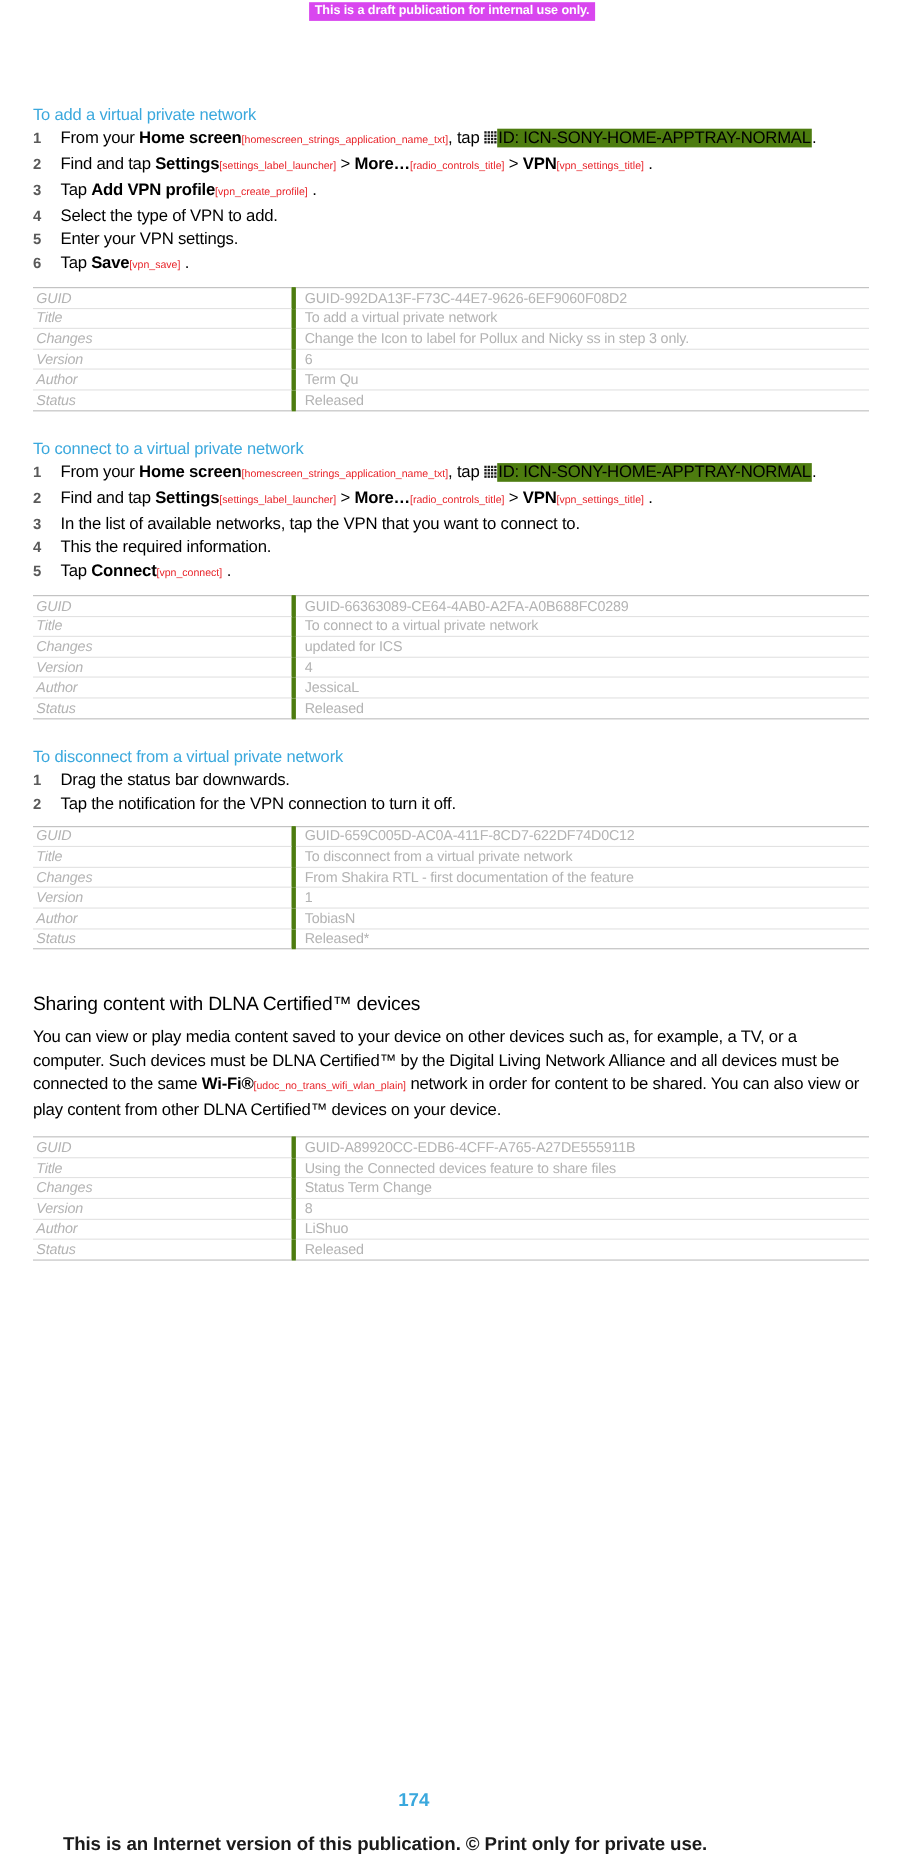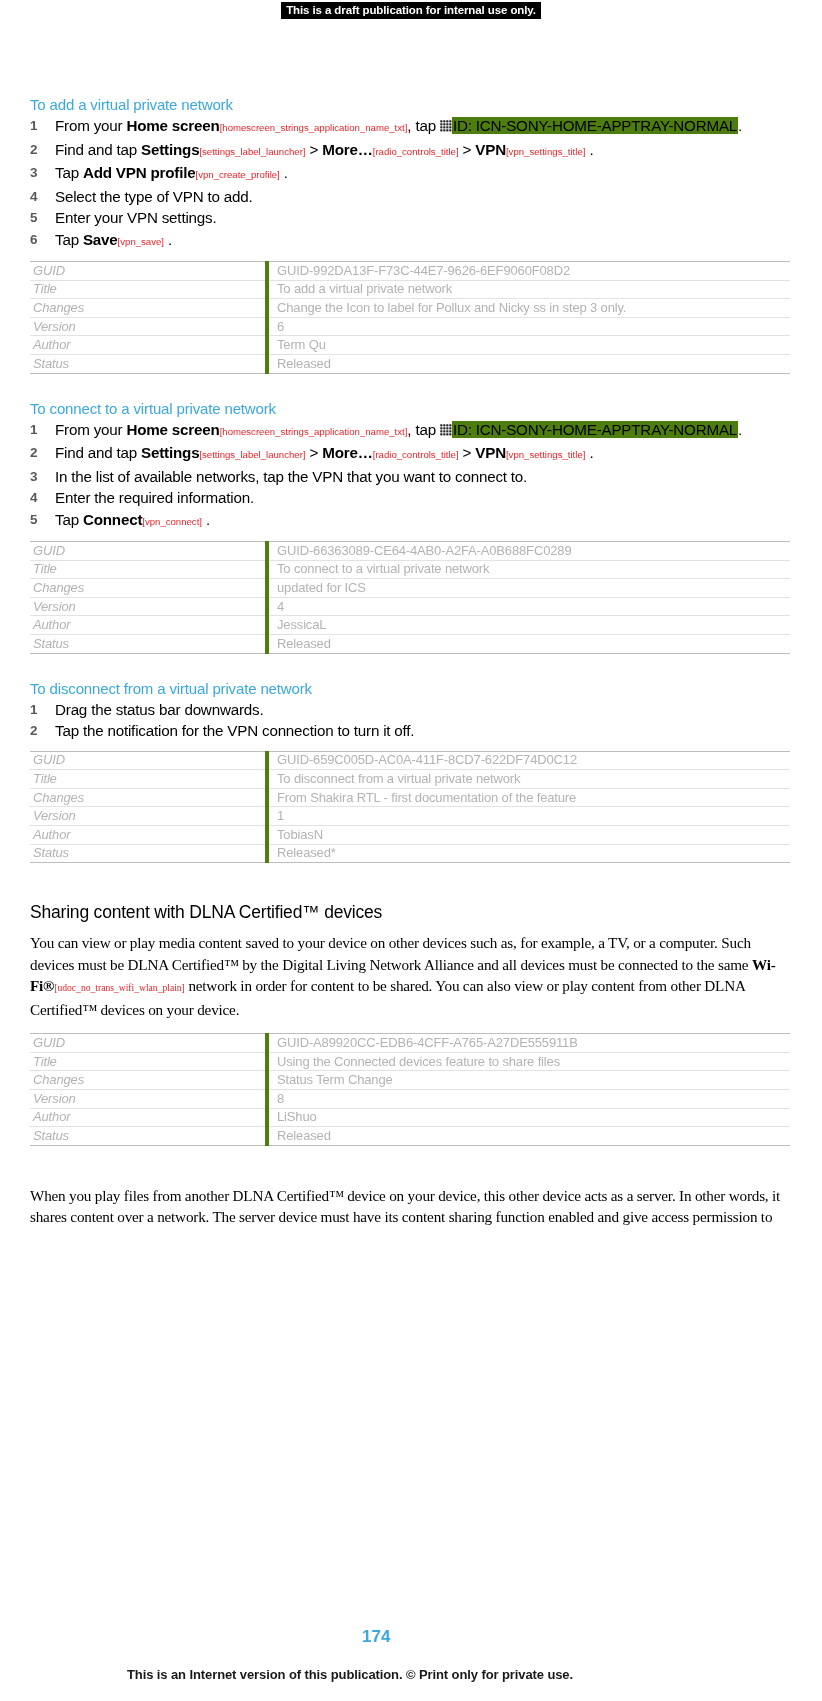--- a/index.html
+++ b/index.html
@@ -25,21 +25,21 @@
   
   .draft-banner-wrap {
     position: absolute;
     top: 0px;
     left: 0;
     width: 822px;
     text-align: center;
   }
   .draft-banner {
     display: inline-block;
-    background: #000000;
+    background: #d946ef;
     color: #ffffff;
     font-size: 11.5px;
     font-weight: bold;
     letter-spacing: -0.1px;
     padding: 2px 5px 3px 5px;
     line-height: 12px;
   }
 
   
   .content {
@@ -63,21 +63,20 @@
     color: #3aa8dd;
     margin: 0 0 2px 0;
     letter-spacing: -0.15px;
   }
 
   p.body-text {
     font-size: 15.2px;
     line-height: 21.5px;
     margin: 0 0 13px 0;
     letter-spacing: -0.2px;
-    font-family: Liberation Serif, serif;
   }
 
   
   ol.steps {
     list-style: none;
     margin: 0;
     padding: 0;
     counter-reset: stepno;
   }
   ol.steps > li {
@@ -158,21 +157,21 @@
     font-size: 17px;
     font-weight: bold;
     color: #3aa8dd;
   }
   .footer-note {
     position: absolute;
     left: 0;
     top: 1667px;
     width: 700px;
     text-align: center;
-    font-size: 13px;
+    font-size: 17px;
     font-weight: bold;
     color: #1a1a1a;
     letter-spacing: -0.1px;
   }
 </style>
 </head>
 <body>
 
 <div class="page">
 
@@ -257,21 +256,21 @@
               <rect x="3.3" y="6.3" width="2.1" height="2.1" fill="#1a1a1a"></rect>
               <rect x="6.3" y="6.3" width="2.1" height="2.1" fill="#1a1a1a"></rect>
               <rect x="9.3" y="6.3" width="2.1" height="2.1" fill="#1a1a1a"></rect>
               <rect x="0.3" y="9.3" width="2.1" height="2.1" fill="#1a1a1a"></rect>
               <rect x="3.3" y="9.3" width="2.1" height="2.1" fill="#1a1a1a"></rect>
               <rect x="6.3" y="9.3" width="2.1" height="2.1" fill="#1a1a1a"></rect>
               <rect x="9.3" y="9.3" width="2.1" height="2.1" fill="#1a1a1a"></rect>
             </svg><span class="icn">ID: ICN-SONY-HOME-APPTRAY-NORMAL</span><span>.</span></li>
           <li><span>Find and tap </span><span class="ui-term">Settings</span><span class="tag">[settings_label_launcher]</span><span> &gt; </span><span class="ui-term">More…</span><span class="tag">[radio_controls_title]</span><span> &gt; </span><span class="ui-term">VPN</span><span class="tag">[vpn_settings_title]</span><span> .</span></li>
           <li><span>In the list of available networks, tap the VPN that you want to connect to.</span></li>
-          <li><span>Enter the required information.</span></li>
+          <li><span>This the required information.</span></li>
           <li><span>Tap </span><span class="ui-term">Connect</span><span class="tag">[vpn_connect]</span><span> .</span></li>
         </ol>
       <table class="meta">
           <tbody>
             <tr>
               <td class="k">GUID</td>
               <td class="v">GUID-66363089-CE64-4AB0-A2FA-A0B688FC0289</td>
             </tr>
             <tr>
               <td class="k">Title</td>
@@ -366,21 +365,20 @@
               <td class="k">Status</td>
               <td class="v">Released</td>
             </tr>
           </tbody>
         </table>
     </div>
 
     <div class="spacer-lg"></div>
 
     <div>
-      <p class="body-text">When you play files from another DLNA Certified™ device on your device, this other device acts as a server. In other words, it shares content over a network. The server device must have its content sharing function enabled and give access permission to</p>
     </div>
 
   </div>
 
   <div class="page-number">174</div>
   <div class="footer-note">This is an Internet version of this publication. © Print only for private use.</div>
 
 </div>
 
 </body></html>

